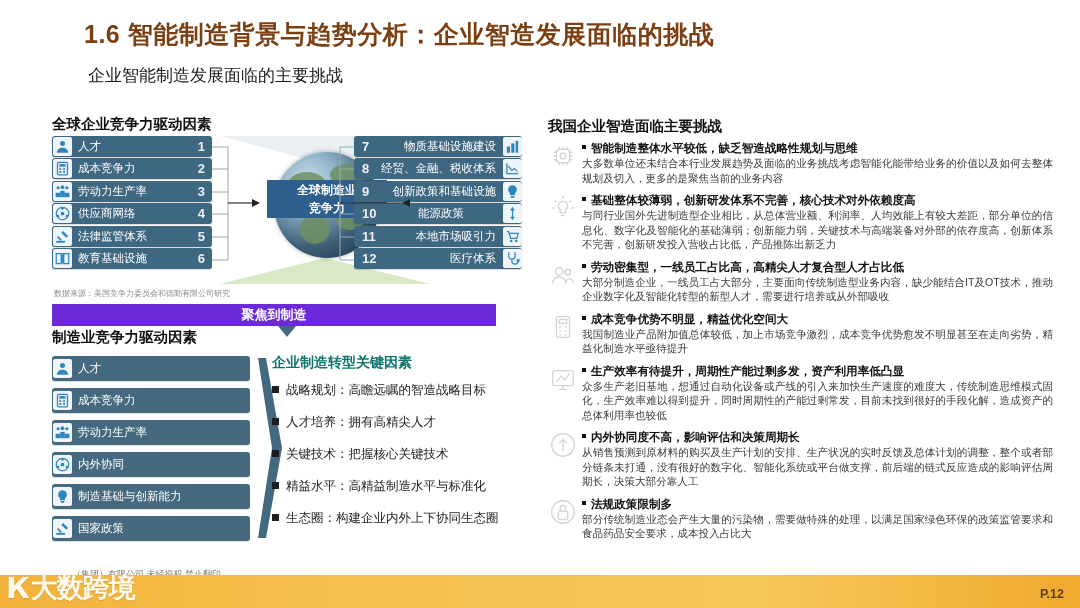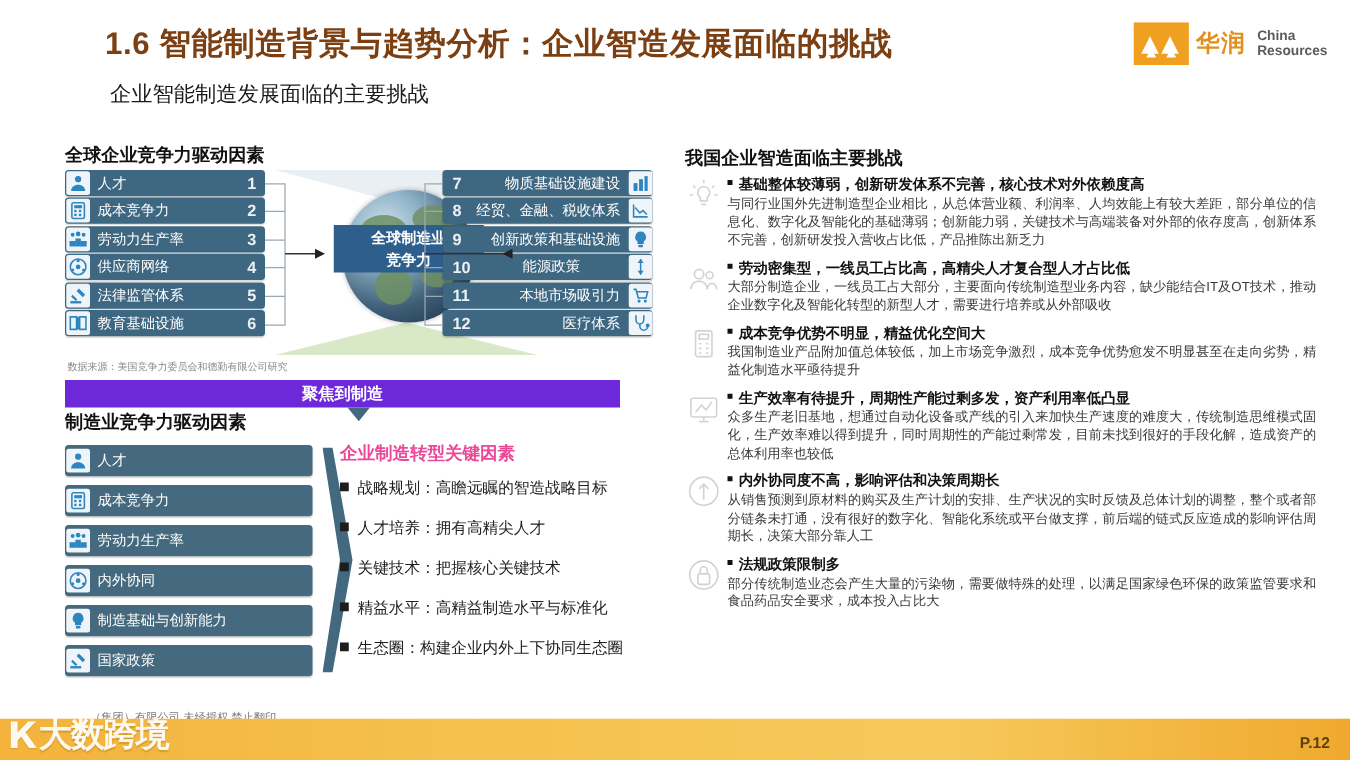--- a/index.html
+++ b/index.html
@@ -97,21 +97,21 @@
   .lower-list{position:absolute;left:52px;top:356px;width:200px;}
   .lower-list .bar{position:relative;left:0;width:198px;height:25px;margin-bottom:7px;
     background:#45697E;}
   .lower-list .bar .txt{font-size:11.5px;}
 
   
   .chevron{position:absolute;left:258px;top:358px;}
 
   
   .key-head{
-    position:absolute;left:272px;top:354px;font-size:14px;font-weight:bold;color:#ec4899;
+    position:absolute;left:272px;top:354px;font-size:14px;font-weight:bold;color:#0f766e;
   }
   .key-item{
     position:absolute;left:272px;font-size:12.5px;color:#1d1d1d;white-space:nowrap;
   }
   .key-item .sq{display:inline-block;width:7px;height:7px;background:#1d1d1d;margin-right:7px;
     vertical-align:1px;}
 
   
   .challenges{position:absolute;left:548px;top:140px;width:505px;}
   .ch{position:relative;display:flex;margin-bottom:7px;}
@@ -145,36 +145,20 @@
   .wm-mark{font-family:"DejaVu Sans",sans-serif;font-size:29px;margin-right:2px;}
 </style>
 </head>
 <body>
 
 <div class="slide">
 
   <div class="title">1.6 智能制造背景与趋势分析：企业智造发展面临的挑战</div>
   <div class="subtitle">企业智能制造发展面临的主要挑战</div>
 
-  <div class="logo">
-    <div class="logo-mark">
-      <svg width="44" height="34" viewBox="0 0 44 34">
-        <rect width="44" height="34" fill="#F0A021"></rect>
-        <path d="M6 25 L13 11 L20 25 Z" fill="#ffffff"></path>
-        <path d="M22 25 L29 11 L36 25 Z" fill="#ffffff"></path>
-        <path d="M10 28 L14 21 L18 28 Z" fill="#ffffff"></path>
-        <path d="M26 28 L30 21 L34 28 Z" fill="#ffffff"></path>
-      </svg>
-    </div>
-    <div class="logo-cn">华润</div>
-    <div>
-      <div class="logo-en">China</div>
-      <div class="logo-en">Resources</div>
-    </div>
-  </div>
 
   <div class="col-head hdr-left">全球企业竞争力驱动因素</div>
   <div class="col-head hdr-mid">制造业竞争力驱动因素</div>
   <div class="col-head hdr-right">我国企业智造面临主要挑战</div>
 
   <div class="diagram">
     <div class="tri-top"></div>
     <div class="tri-bot"></div>
 
     <div class="globe">
@@ -425,20 +409,31 @@
       <div class="key-item" style="top: 382px;"><span class="sq"></span><span>战略规划：高瞻远瞩的智造战略目标</span></div>
       <div class="key-item" style="top: 414px;"><span class="sq"></span><span>人才培养：拥有高精尖人才</span></div>
       <div class="key-item" style="top: 446px;"><span class="sq"></span><span>关键技术：把握核心关键技术</span></div>
       <div class="key-item" style="top: 478px;"><span class="sq"></span><span>精益水平：高精益制造水平与标准化</span></div>
       <div class="key-item" style="top: 510px;"><span class="sq"></span><span>生态圈：构建企业内外上下协同生态圈</span></div>
     </div>
 
   <div class="challenges" id="challenges">
       <div class="ch">
         <div class="ch-ico"><svg width="30" height="30" viewBox="0 0 32 32">
+            <rect x="9" y="9" width="14" height="14" rx="3" fill="none" stroke="#9aa0a6" stroke-width="1.4"></rect>
+            <circle cx="16" cy="16" r="3" fill="none" stroke="#9aa0a6" stroke-width="1.4"></circle>
+            <path d="M12 6v3M16 6v3M20 6v3M12 23v3M16 23v3M20 23v3M6 12h3M6 16h3M6 20h3M23 12h3M23 16h3M23 20h3" fill="none" stroke="#9aa0a6" stroke-width="1.4"></path>
+          </svg></div>
+        <div class="ch-body">
+          <div class="ch-title"><span class="sq"></span>智能制造整体水平较低，缺乏智造战略性规划与思维</div>
+          <div class="ch-text">大多数单位还未结合本行业发展趋势及面临的业务挑战考虑智能化能带给业务的价值以及如何去整体规划及切入，更多的是聚焦当前的业务内容</div>
+        </div>
+      </div>
+      <div class="ch">
+        <div class="ch-ico"><svg width="30" height="30" viewBox="0 0 32 32">
             <path d="M16 9a5 5 0 00-3 9v3h6v-3a5 5 0 00-3-9z" fill="none" stroke="#9aa0a6" stroke-width="1.4"></path>
             <path d="M14 24h4" fill="none" stroke="#9aa0a6" stroke-width="1.4"></path>
             <path d="M16 3v3M7 8l2 2M25 8l-2 2M4 16h3M25 16h3" fill="none" stroke="#9aa0a6" stroke-width="1.4"></path>
           </svg></div>
         <div class="ch-body">
           <div class="ch-title"><span class="sq"></span>基础整体较薄弱，创新研发体系不完善，核心技术对外依赖度高</div>
           <div class="ch-text">与同行业国外先进制造型企业相比，从总体营业额、利润率、人均效能上有较大差距，部分单位的信息化、数字化及智能化的基础薄弱；创新能力弱，关键技术与高端装备对外部的依存度高，创新体系不完善，创新研发投入营收占比低，产品推陈出新乏力</div>
         </div>
       </div>
       <div class="ch">

